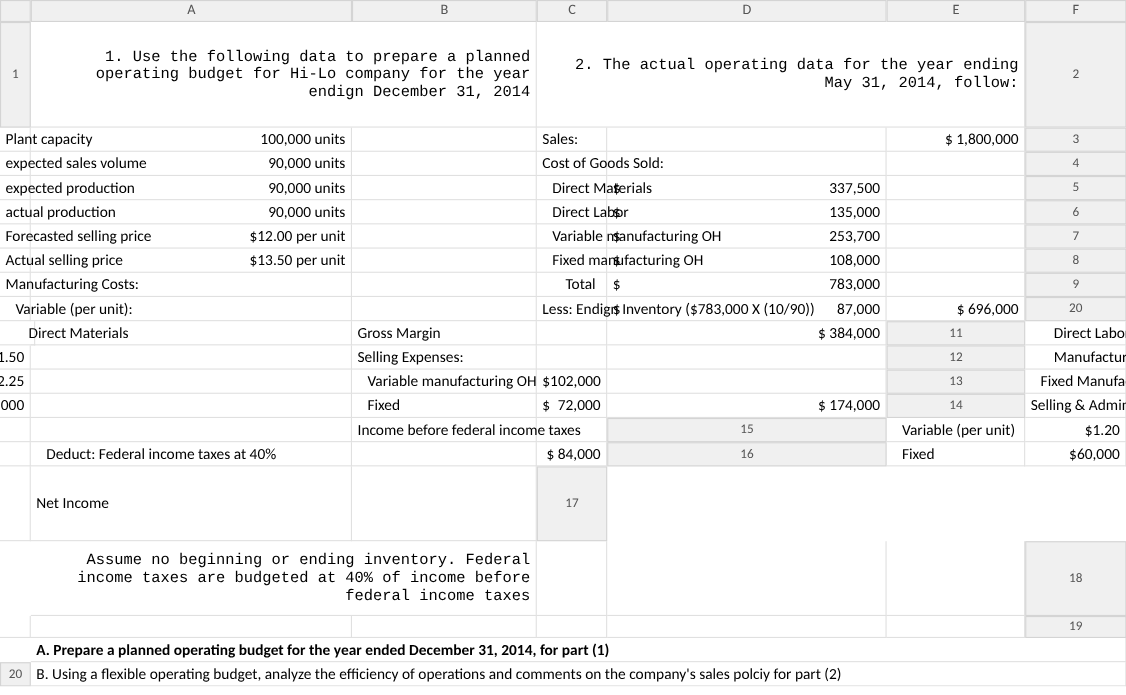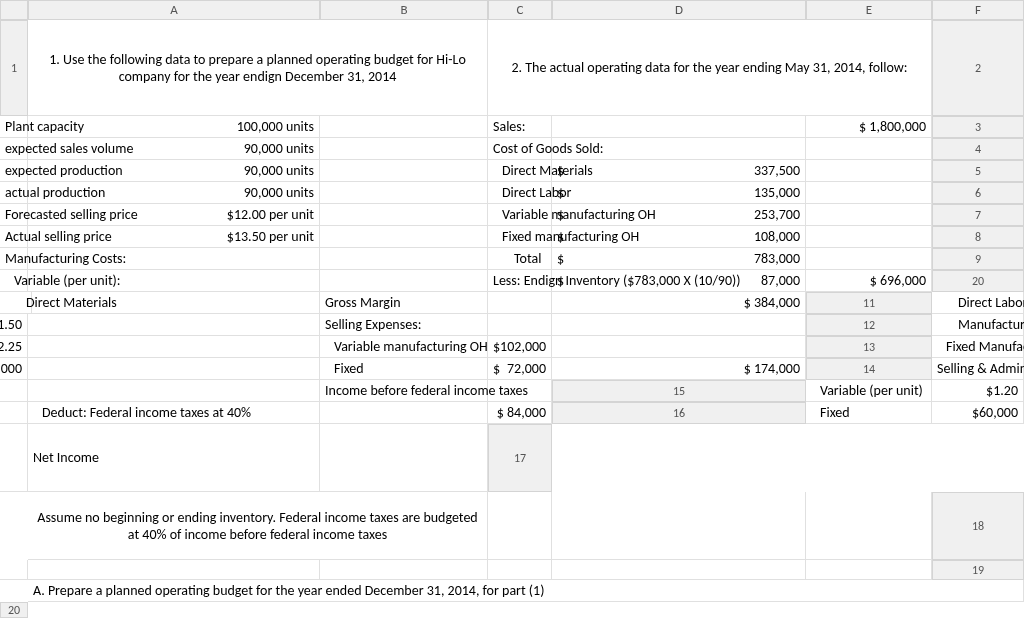--- a/index.html
+++ b/index.html
@@ -42,21 +42,21 @@
   .cell {
     border-right: 1px solid #e0e0e0;
     border-bottom: 1px solid #e0e0e0;
     padding: 2px 5px;
     display: flex;
     align-items: center;
     min-height: 20px;
     white-space: nowrap;
     overflow: visible;
   }
-  .center { justify-content: center; text-align: center; white-space: normal; }
+  .center { justify-content: center; text-align: right; white-space: normal; font-family: Liberation Mono, monospace; }
   .right { justify-content: flex-end; }
   .ind1 { padding-left: 14px; }
   .ind2 { padding-left: 26px; }
 </style>
 </head>
 <body>
 
 <div class="sheet">
 
   <div class="corner"></div>
@@ -220,17 +220,18 @@
 
   <div class="rh">18</div>
   <div class="cell"></div>
   <div class="cell"></div>
   <div class="cell"></div>
   <div class="cell"></div>
   <div class="cell"></div>
   <div class="cell"></div>
 
   <div class="rh">19</div>
-  <div class="cell" style="grid-column:2 / span 6;">A. Prepare a planned operating budget for the year ended December 31, 2014, for part (1)</div>
+  <div class="cell" style="grid-column:2 / span 6;font-weight:bold;">A. Prepare a planned operating budget for the year ended December 31, 2014, for part (1)</div>
 
   <div class="rh">20</div>
+  <div class="cell" style="grid-column:2 / span 6;">B. Using a flexible operating budget, analyze the efficiency of operations and comments on the company's sales polciy for part (2)</div>
 
 </div>
 
 </body></html>

